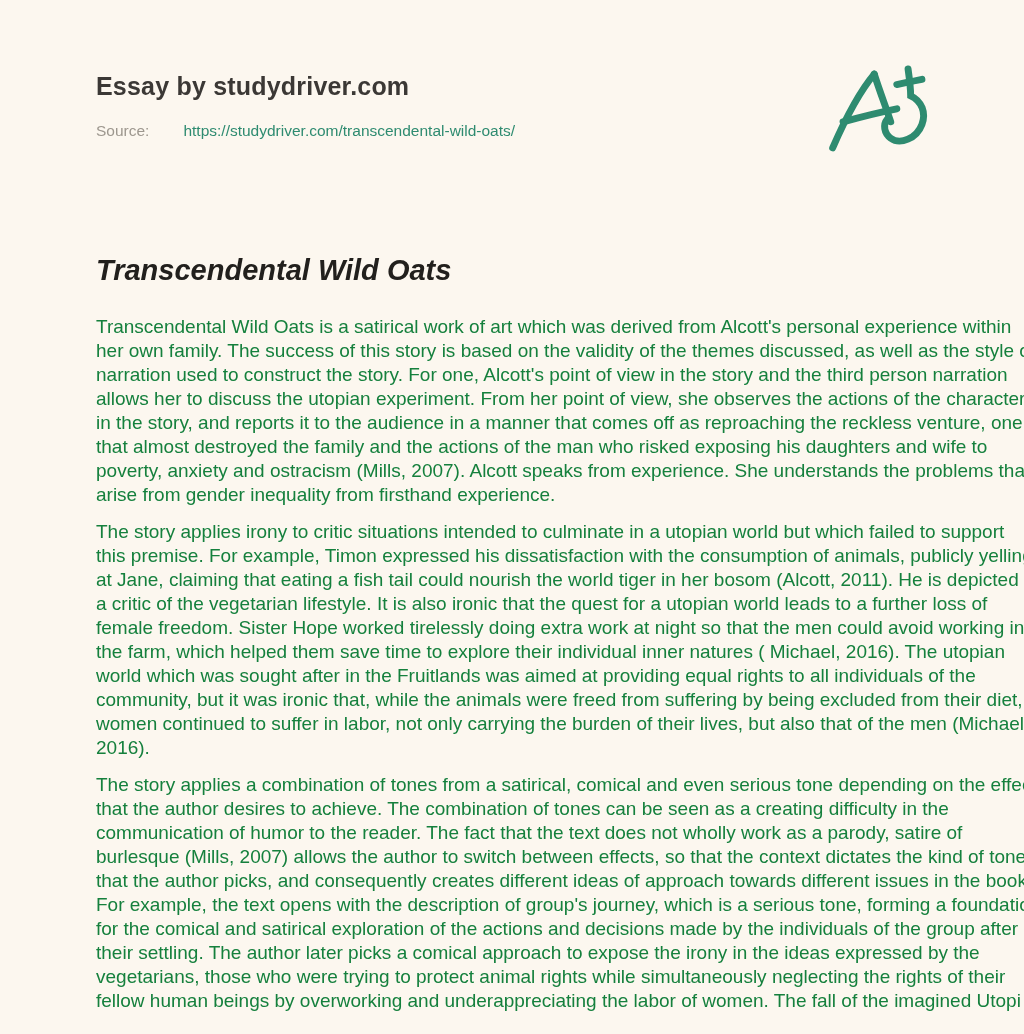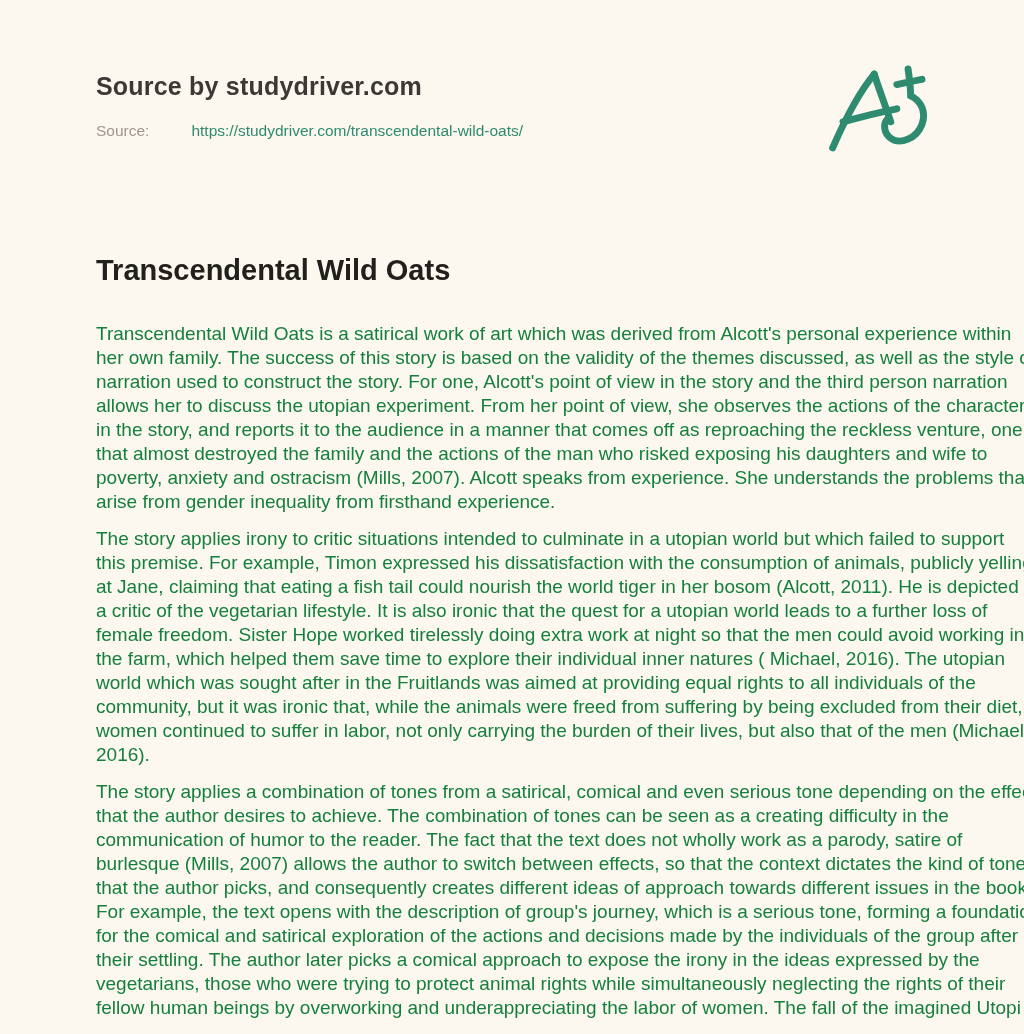--- a/index.html
+++ b/index.html
@@ -25,21 +25,21 @@
   }
   .source-row {
     position: absolute;
     left: 96px;
     top: 121px;
     font-size: 15.5px;
     line-height: 20px;
   }
   .source-label {
     color: #9D978E;
-    margin-right: 10px;
+    margin-right: 2px;
   }
   .source-link {
     color: #2E8B70;
     text-decoration: none;
     margin-left: 32px;
   }
   .logo {
     position: absolute;
     left: 824px;
     top: 55px;
@@ -50,40 +50,41 @@
     width: 100%;
     height: 100%;
   }
   .essay {
     position: absolute;
     left: 96px;
     top: 252px;
     width: 860px;
   }
   .essay-title {
-    margin: 0 0 34px 0;
+    margin: 0 0 27px 0;
     font-size: 29px;
     line-height: 36px;
     font-weight: bold;
     color: #22201D;
+    font-style: italic;
   }
   .essay p {
     margin: 0 0 13px 0;
     font-size: 19px;
     line-height: 24px;
     color: #15803d;
     white-space: pre;
   }
 </style>
 </head>
 <body>
 
 <div class="page">
 
-  <div class="header-title">Source by studydriver.com</div>
+  <div class="header-title">Essay by studydriver.com</div>
 
   <div class="source-row">
     <span class="source-label">Source:</span><a class="source-link" href="#">https://studydriver.com/transcendental-wild-oats/</a>
   </div>
 
   <div class="logo">
     <svg viewBox="0 0 150 115" fill="none">
       <g stroke="#2E8B70" stroke-width="8" stroke-linecap="round" fill="none">
 
         <path d="M10 104 C 24 72, 42 38, 58 19"></path>

